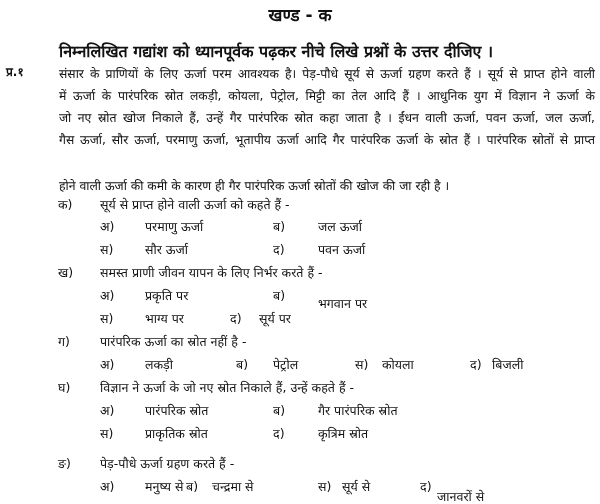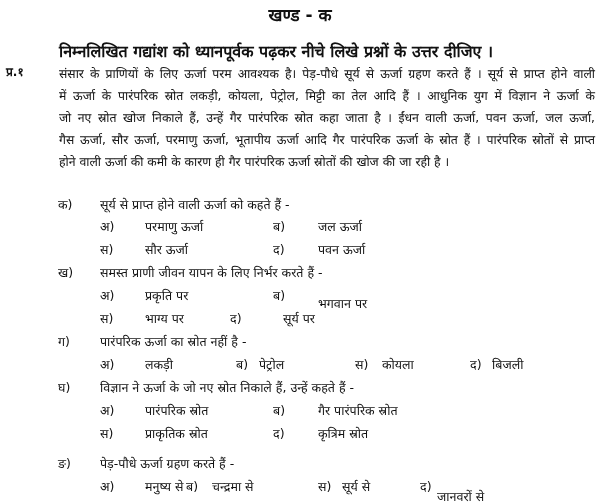--- a/index.html
+++ b/index.html
@@ -4,21 +4,21 @@
 <style>
   html, body { margin:0; padding:0; background:#ffffff; }
   body { width:600px; height:504px; position:relative; overflow:hidden;
          font-family:"DejaVu Sans", "Liberation Sans", sans-serif; color:#111; }
   .abs { position:absolute; white-space:nowrap; }
   .title { left:0; width:600px; top:3px; text-align:center; font-size:17px; font-weight:bold; }
   .qnum { left:6px; top:40px; font-size:12px; font-weight:bold;margin-top:23px; }
   .qtext { left:59px; top:40px; font-size:16px; font-weight:bold; }
   .para { position:absolute; left:59px; top:63px; width:536px; font-size:12.3px; line-height:22px; text-align:justify; }
   .para span { display:block; white-space:nowrap; text-align-last:justify; }
-  .para span.last { text-align-last:left; }
+  .para span.last { text-align-last:left;margin-top:24px; }
   .sub { font-size:12.5px; }
   .opt { font-size:12.5px; }
 </style>
 </head>
 <body>
 
 <div class="abs title">खण्ड - क</div>
 <div class="abs qnum">प्र.१</div>
 <div class="abs qtext">निम्नलिखित गद्यांश को ध्यानपूर्वक पढ़कर नीचे लिखे प्रश्नों के उत्तर दीजिए ।</div>
 
@@ -43,28 +43,28 @@
 
 <div class="abs sub" style="left:58px;top:264px">ख)</div>
 <div class="abs sub" style="left:100px;top:264px">समस्त प्राणी जीवन यापन के लिए निर्भर करते हैं -</div>
 <div class="abs opt" style="left:100px;top:287px">अ)</div>
 <div class="abs opt" style="left:145px;top:287px">प्रकृति पर</div>
 <div class="abs opt" style="left:273px;top:287px">ब)</div>
 <div class="abs opt" style="left:318px;top:295px">भगवान पर</div>
 <div class="abs opt" style="left:100px;top:310px">स)</div>
 <div class="abs opt" style="left:145px;top:310px">भाग्य पर</div>
 <div class="abs opt" style="left:230px;top:310px">द)</div>
-<div class="abs opt" style="left:283px;top:310px">सूर्य पर</div>
+<div class="abs opt" style="left:259px;top:310px">सूर्य पर</div>
 
 <div class="abs sub" style="left:58px;top:333px">ग)</div>
 <div class="abs sub" style="left:100px;top:333px">पारंपरिक ऊर्जा का स्रोत नहीं है -</div>
 <div class="abs opt" style="left:100px;top:356px">अ)</div>
 <div class="abs opt" style="left:145px;top:356px">लकड़ी</div>
 <div class="abs opt" style="left:236px;top:356px">ब)</div>
-<div class="abs opt" style="left:259px;top:356px">पेट्रोल</div>
+<div class="abs opt" style="left:273px;top:356px">पेट्रोल</div>
 <div class="abs opt" style="left:355px;top:356px">स)</div>
 <div class="abs opt" style="left:382px;top:356px">कोयला</div>
 <div class="abs opt" style="left:470px;top:356px">द)</div>
 <div class="abs opt" style="left:492px;top:356px">बिजली</div>
 
 <div class="abs sub" style="left:58px;top:379px">घ)</div>
 <div class="abs sub" style="left:100px;top:379px">विज्ञान ने ऊर्जा के जो नए स्रोत निकाले हैं, उन्हें कहते हैं -</div>
 <div class="abs opt" style="left:100px;top:402px">अ)</div>
 <div class="abs opt" style="left:145px;top:402px">पारंपरिक स्रोत</div>
 <div class="abs opt" style="left:273px;top:402px">ब)</div>

